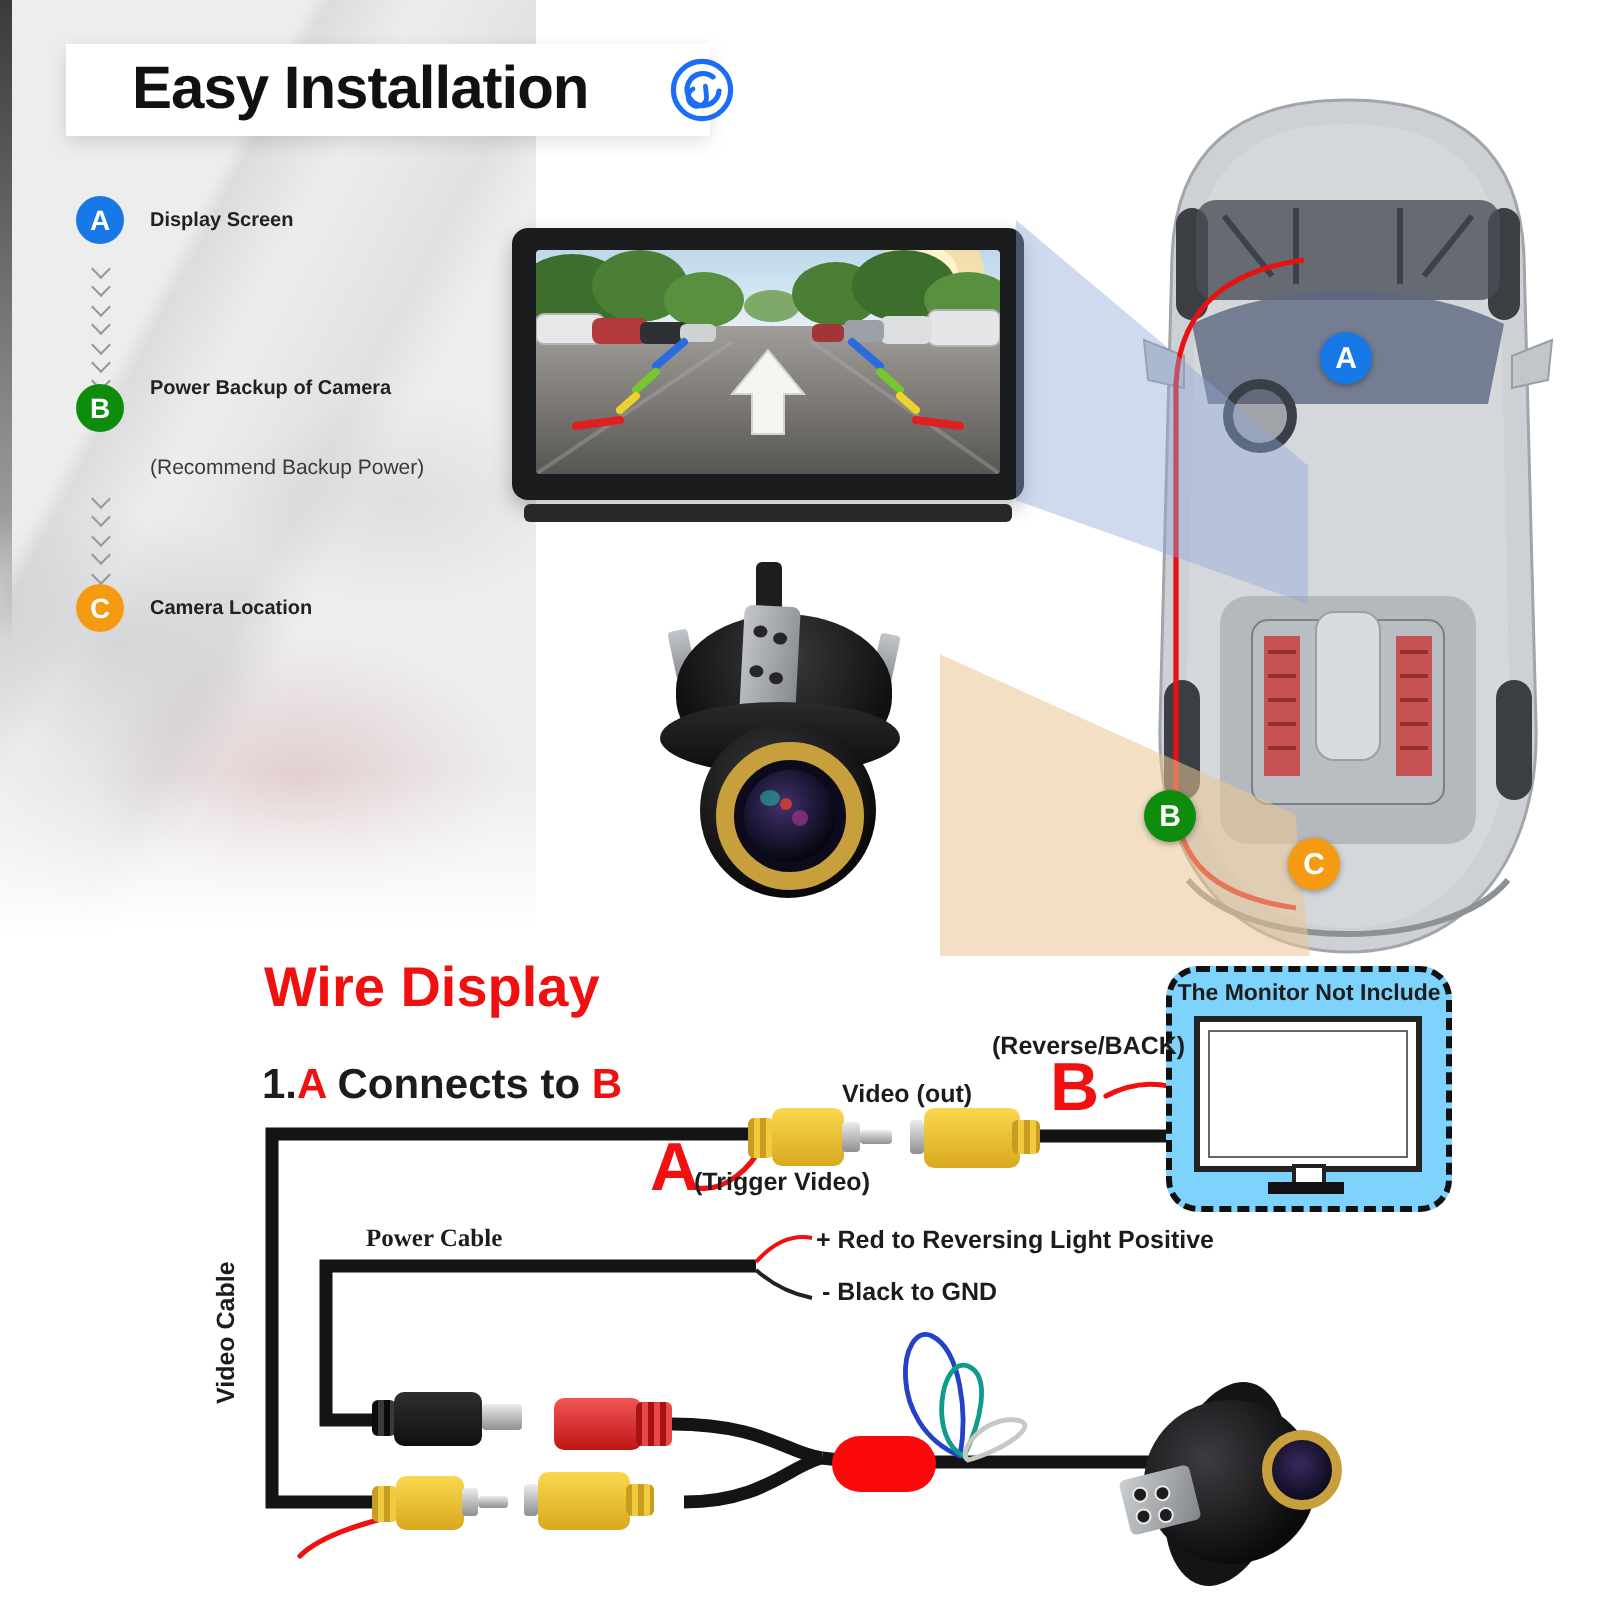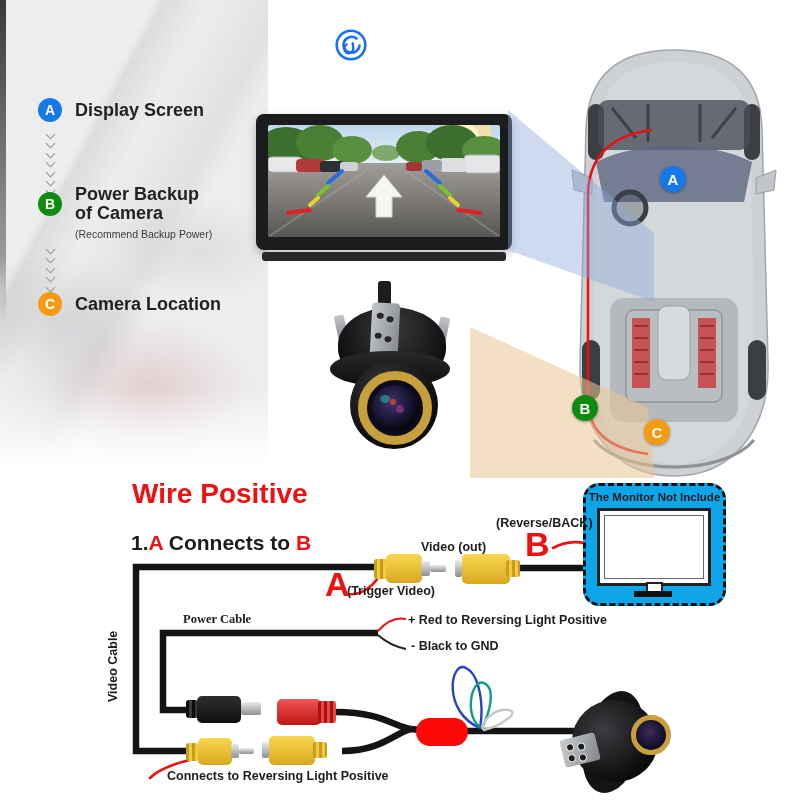--- a/index.html
+++ b/index.html
@@ -23,21 +23,21 @@
 
   
   .title-box{left:33px;top:22px;width:322px;height:46px;background:#fff;
     box-shadow:0 3px 9px rgba(0,0,0,.12);display:flex;align-items:center;}
   .title-text{font-size:30px;font-weight:800;letter-spacing:-.5px;color:#111;padding-left:33px;}
   .title-icon{left:334px;top:28px;width:34px;height:34px;}
 
   
   .badge{width:24px;height:24px;border-radius:50%;color:#fff;font-size:14px;font-weight:800;
     display:flex;align-items:center;justify-content:center;}
-  .legend-label{font-size:18px;font-weight:600;color:#222;line-height:19px;}
+  .legend-label{font-size:10px;font-weight:600;color:#222;line-height:19px;}
   .legend-note{font-size:10.5px;font-weight:400;color:#3a3a3a;}
   .chev-col{display:flex;flex-direction:column;align-items:center;width:14px;}
   .chev{width:6px;height:6px;border-left:1.6px solid #97979c;border-bottom:1.6px solid #97979c;
     transform:rotate(-45deg);margin-bottom:2.4px;}
 
   
   .screen-bezel{left:256px;top:114px;width:256px;height:136px;background:#1a1c1e;
     border-radius:8px;box-shadow:0 4px 10px rgba(0,0,0,.25);}
   .screen-view{position:absolute;left:12px;top:11px;width:232px;height:112px;overflow:hidden;border-radius:2px;}
   .screen-ledge{left:262px;top:252px;width:244px;height:9px;background:#26282a;border-radius:3px;}
@@ -72,21 +72,21 @@
     display:flex;align-items:center;justify-content:center;box-shadow:0 1px 3px rgba(0,0,0,.35);}
 
   
   .wd-title{left:132px;top:478px;font-size:28px;font-weight:800;color:#f01010;}
   .wd-step{left:131px;top:531px;font-size:21px;font-weight:800;color:#1c1c1c;}
   .wd-step .red{color:#f01010;}
   .wlabel{font-size:12.5px;font-weight:700;color:#1c1c1c;white-space:nowrap;}
   .wletter{font-size:34px;font-weight:800;color:#f01010;line-height:1;}
   .vertical{writing-mode:vertical-rl;transform:rotate(180deg);}
 
-  .monitor-box{left:583px;top:483px;width:137px;height:117px;background:#0ea5e9;
+  .monitor-box{left:583px;top:483px;width:137px;height:117px;background:#7dd3fc;
     border:3px dashed #111;border-radius:16px;z-index:2;}
   .monitor-note{position:absolute;left:0;top:5px;width:100%;text-align:center;
     font-size:11.5px;font-weight:700;}
   .tv-outer{position:absolute;left:11px;top:22px;width:108px;height:72px;border:3px solid #222;background:#fff;}
   .tv-inner{position:absolute;left:4px;top:4px;right:4px;bottom:4px;border:1.5px solid #666;}
   .tv-stand{position:absolute;left:60px;top:96px;width:13px;height:9px;border:2px solid #222;background:#fff;}
   .tv-base{position:absolute;left:48px;top:105px;width:38px;height:6px;background:#111;}
 
   
   .rca-boot-y{background:repeating-linear-gradient(90deg,#c79c20 0 3px,#f2ca3e 3px 6px);border-radius:3px;}
@@ -110,20 +110,23 @@
   .cam2-dot{position:absolute;width:6px;height:6px;border-radius:50%;background:#1d1d1f;border:1px solid #e8e8e8;}
 </style>
 </head>
 <body>
 
 <div class="canvas">
 
   <div class="n bg-photo"></div>
   <div class="n edge-strip"></div>
 
+  <div class="n title-box">
+    <span class="title-text">Easy Installation</span>
+  </div>
   <svg class="n title-icon" viewBox="0 0 34 34">
     <circle cx="17" cy="17" r="14.3" fill="#ffffff" stroke="#1a6ef5" stroke-width="2.6"></circle>
     <path d="M22.5 10.5 A8 8 0 1 0 25.5 17.5" fill="none" stroke="#1a6ef5" stroke-width="2.6" stroke-linecap="round"></path>
     <path d="M12.5 16.5 a4.6 4.6 0 1 0 6.8 4.2 l-0.6-5.6" fill="none" stroke="#1a6ef5" stroke-width="2.4" stroke-linecap="round"></path>
   </svg>
 
   <div class="n badge" style="left:38px;top:98px;background:#1779e8;">
     <span>A</span>
   </div>
   <div class="n legend-label" style="left:75px;top:101px;">Display Screen</div>
@@ -262,21 +265,21 @@
   <div class="n marker" style="left:660px;top:166px;background:#1779e8;">
     <span>A</span>
   </div>
   <div class="n marker" style="left:572px;top:395px;background:#0e8c0e;">
     <span>B</span>
   </div>
   <div class="n marker" style="left:644px;top:419px;background:#f59b13;">
     <span>C</span>
   </div>
 
-  <div class="n wd-title">Wire Positive</div>
+  <div class="n wd-title">Wire Display</div>
   <div class="n wd-step"><span>1.</span><span class="red">A</span><span> Connects to </span><span class="red">B</span></div>
 
   <svg class="n" style="left:90px;top:460px;z-index:1;" width="710" height="340" viewBox="0 0 710 340">
     <g fill="none" stroke="#141414" stroke-width="6.5">
       <path d="M288,107 L46,107 L46,291 L100,291"></path>
       <path d="M430,108 L495,108"></path>
       <path d="M288,173 L73,173 L73,250 L102,250"></path>
       <path d="M246,252 C292,252 304,267 321,269"></path>
       <path d="M252,291 C292,291 306,272 321,269"></path>
       <path d="M321,269 L330,270"></path>
@@ -299,21 +302,20 @@
 
   <div class="n wlabel" style="left:421px;top:540px;z-index:3;">Video (out)</div>
   <div class="n wlabel" style="left:496px;top:516px;z-index:3;">(Reverse/BACK)</div>
   <div class="n wletter" style="left:525px;top:527px;z-index:3;">B</div>
   <div class="n wletter" style="left:325px;top:567px;z-index:3;">A</div>
   <div class="n wlabel" style="left:347px;top:584px;z-index:3;">(Trigger Video)</div>
   <div class="n wlabel" style="left:183px;top:612px;z-index:3;font-family:Liberation Serif, serif;">Power Cable</div>
   <div class="n wlabel" style="left:408px;top:613px;z-index:3;">+ Red to Reversing Light Positive</div>
   <div class="n wlabel" style="left:411px;top:639px;z-index:3;">- Black to GND</div>
   <div class="n wlabel vertical" style="left:106px;top:610px;height:92px;z-index:3;">Video Cable</div>
-  <div class="n wlabel" style="left:167px;top:769px;z-index:3;">Connects to Reversing Light Positive</div>
 
   <div class="n monitor-box">
     <div class="monitor-note">The Monitor Not Include</div>
     <div class="tv-outer">
       <div class="tv-inner"></div>
     </div>
     <div class="tv-stand"></div>
     <div class="tv-base"></div>
   </div>
 

